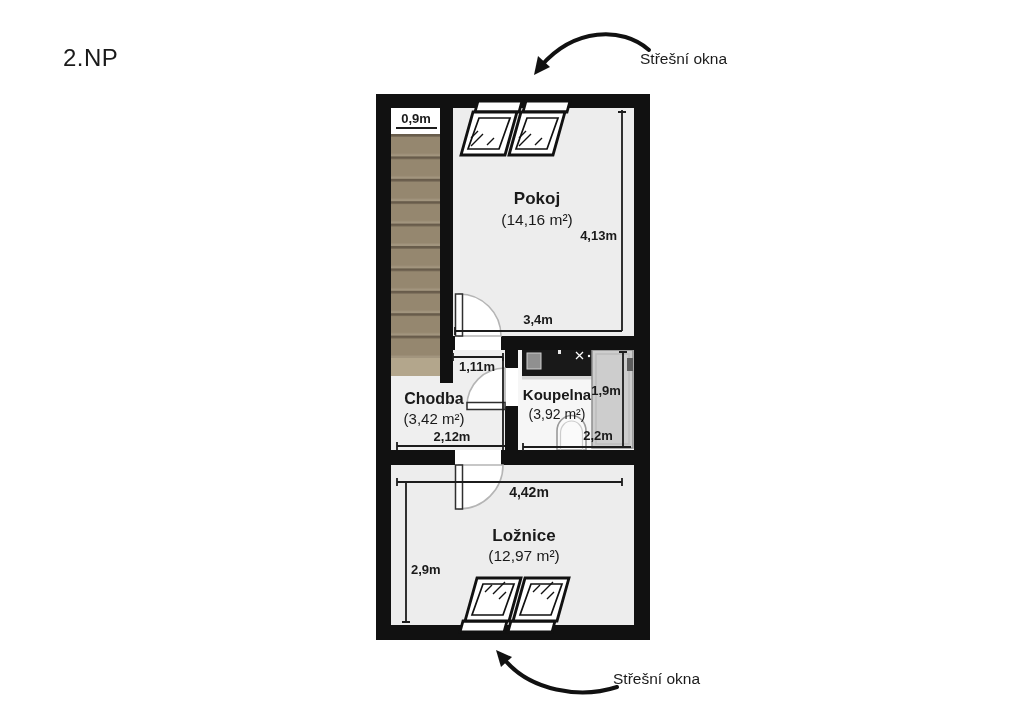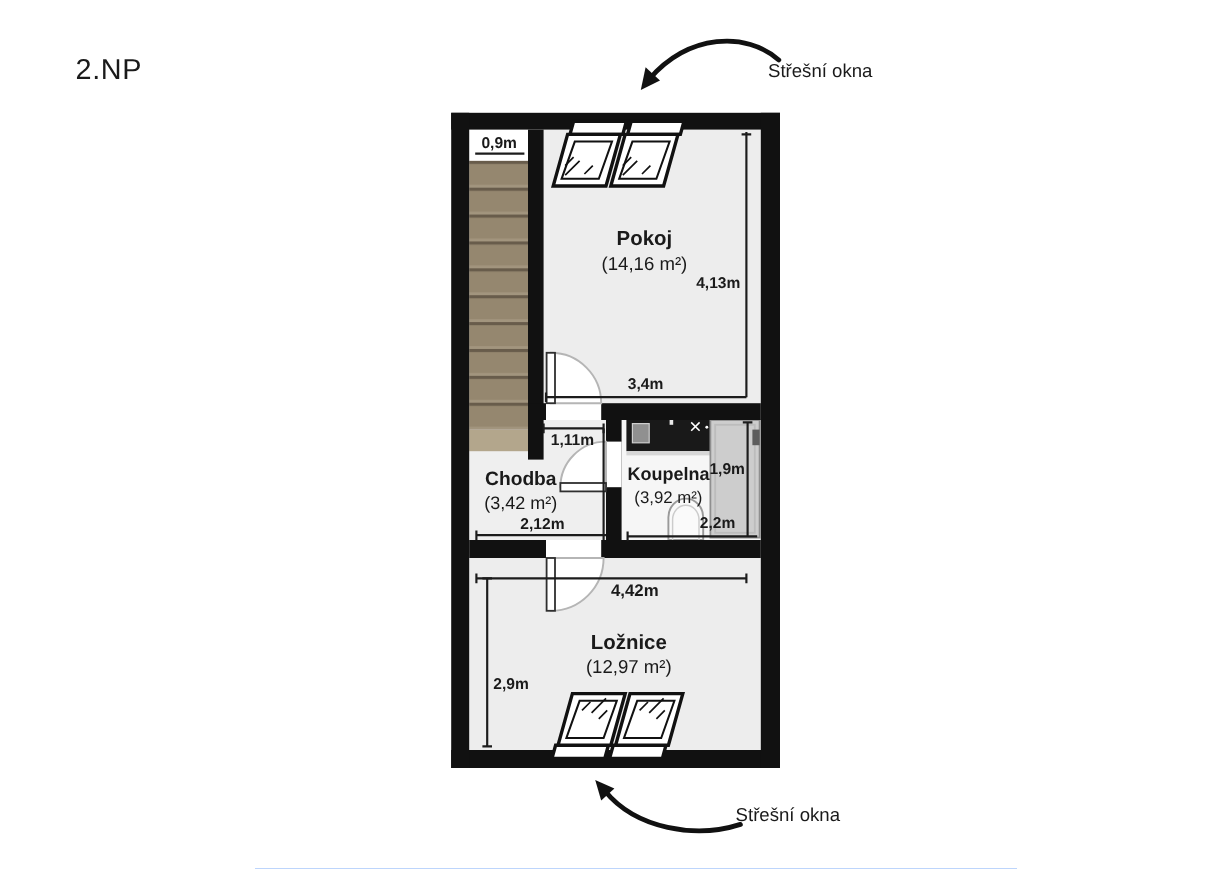--- a/index.html
+++ b/index.html
@@ -1,20 +1,20 @@
 <!DOCTYPE html>
 <html><head>
 <meta charset="utf-8">
 <style>
   html, body { margin: 0; padding: 0; background: #ffffff; }
   .page {
     position: relative;
     width: 1024px;
     height: 724px;
-    background: #3b82f6;
+    background: #86efac;
     font-family: "Liberation Sans", sans-serif;
     overflow: hidden;
   }
   svg { position: absolute; left: 0; top: 0; }
   text { fill: #1a1a1a; font-family: "Liberation Sans", sans-serif; }
   .title-text   { font-size: 24px; font-weight: 400; letter-spacing: 0.5px; }
   .note-text    { font-size: 15.5px; font-weight: 400; }
   .room-name    { font-weight: 700; text-anchor: middle; }
   .room-area    { font-weight: 400; text-anchor: middle; }
   .dim          { font-size: 13px; font-weight: 700; }

